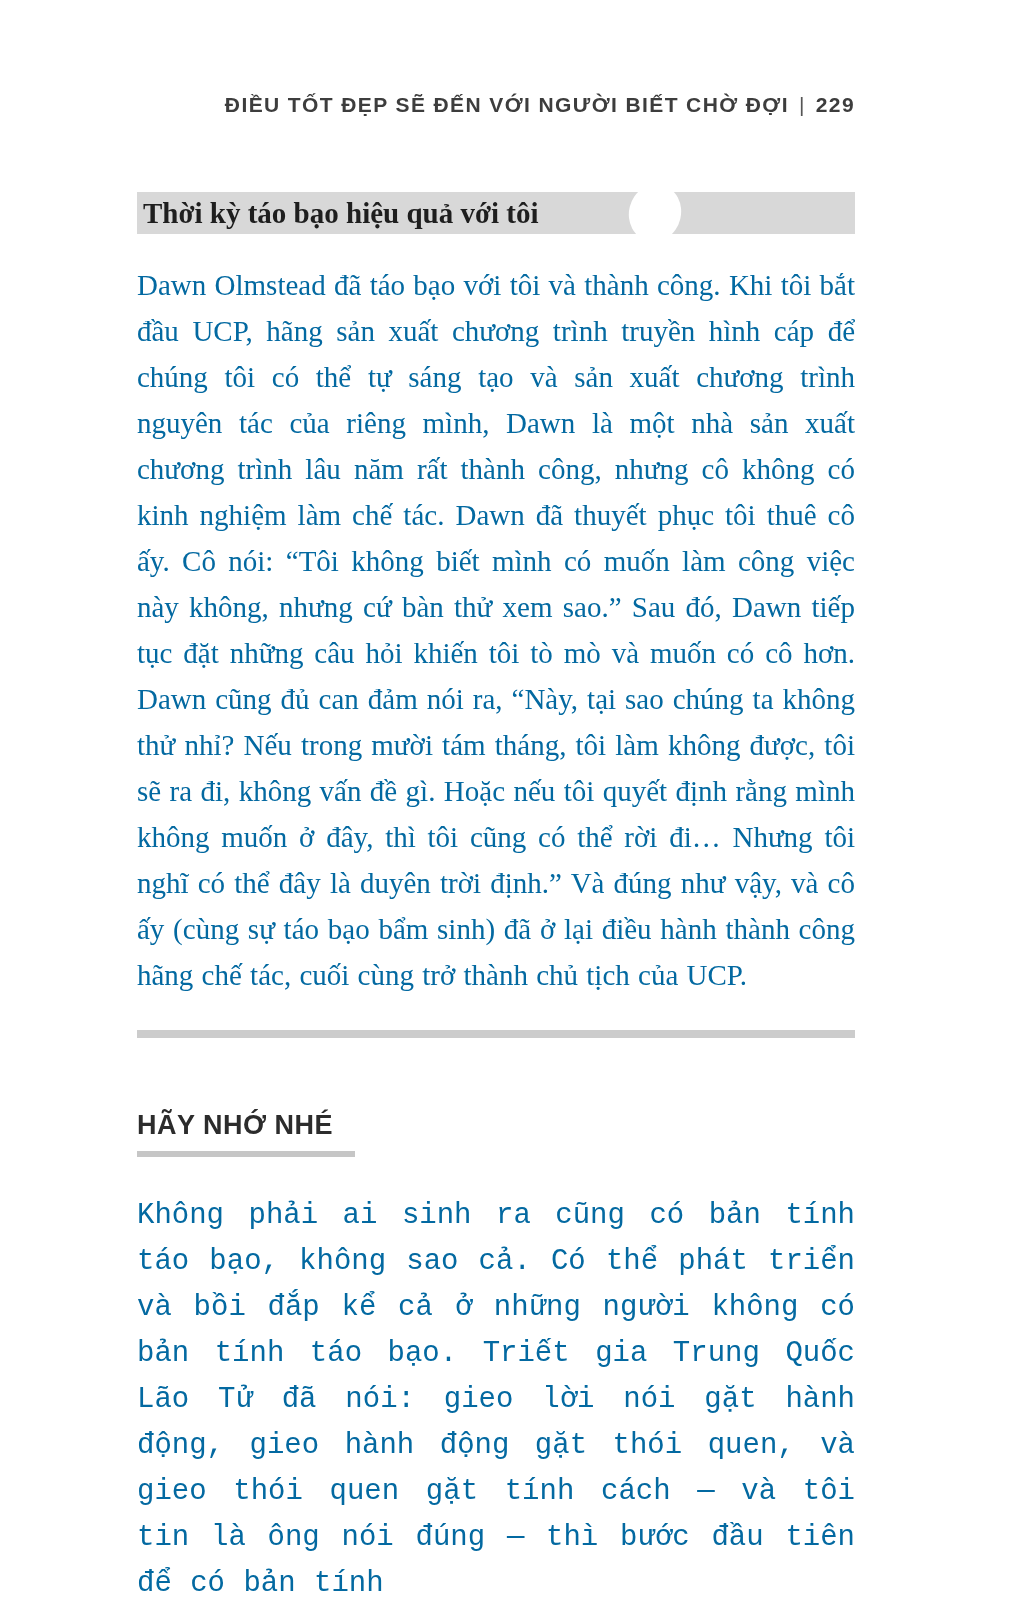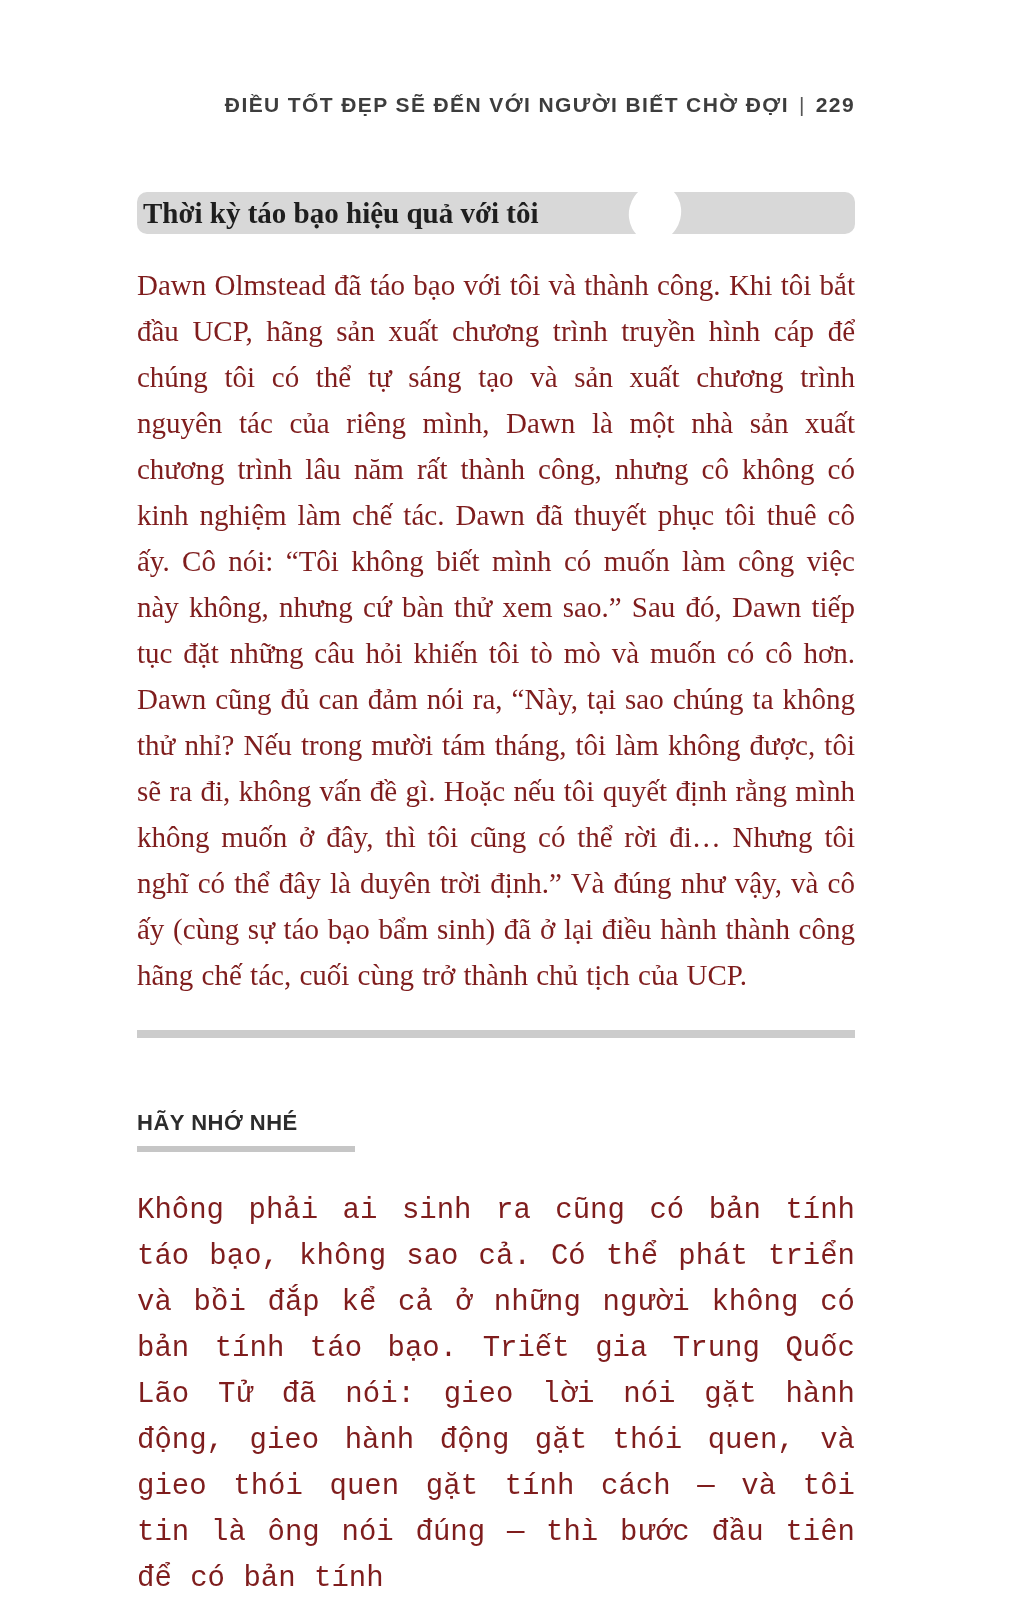--- a/index.html
+++ b/index.html
@@ -27,21 +27,20 @@
   .running-header .sep { padding: 0 10px; font-weight: 400; color: #555; }
 
   .heading-bar {
     position: relative;
     margin-top: 75px;
     height: 42px;
     background: #d8d8d8;
     display: flex;
     align-items: center;
     overflow: hidden;
-    border-radius: 10px;
   }
   .heading-bar .heading-text {
     font-family: "Liberation Serif", serif;
     font-weight: 700;
     font-size: 29px;
     color: #1e1e1e;
     padding-left: 6px;
     white-space: nowrap;
     position: relative;
     z-index: 2;
@@ -55,37 +54,37 @@
     background: #ffffff;
     border-radius: 50%;
     transform: rotate(14deg);
     z-index: 1;
   }
 
   .body-para {
     font-size: 29px;
     line-height: 46px;
     text-align: justify;
-    color: #7f1d1d;
+    color: #0369a1;
     word-spacing: 1px;
   }
   .para-1 { margin-top: 28px; }
 
   .section-divider {
     margin-top: 32px;
     height: 8px;
     background: #cccccc;
     border: none;
   }
 
   .reminder-heading {
     margin-top: 72px;
     font-family: "Liberation Sans", sans-serif;
     font-weight: 700;
-    font-size: 22px;
+    font-size: 27px;
     letter-spacing: 0.5px;
     color: #2c2c2c;
   }
   .heading-underline {
     margin-top: 10px;
     width: 218px;
     height: 6px;
     background: #c6c6c6;
   }
   .para-2 { margin-top: 36px; font-family: Liberation Mono, monospace; }

